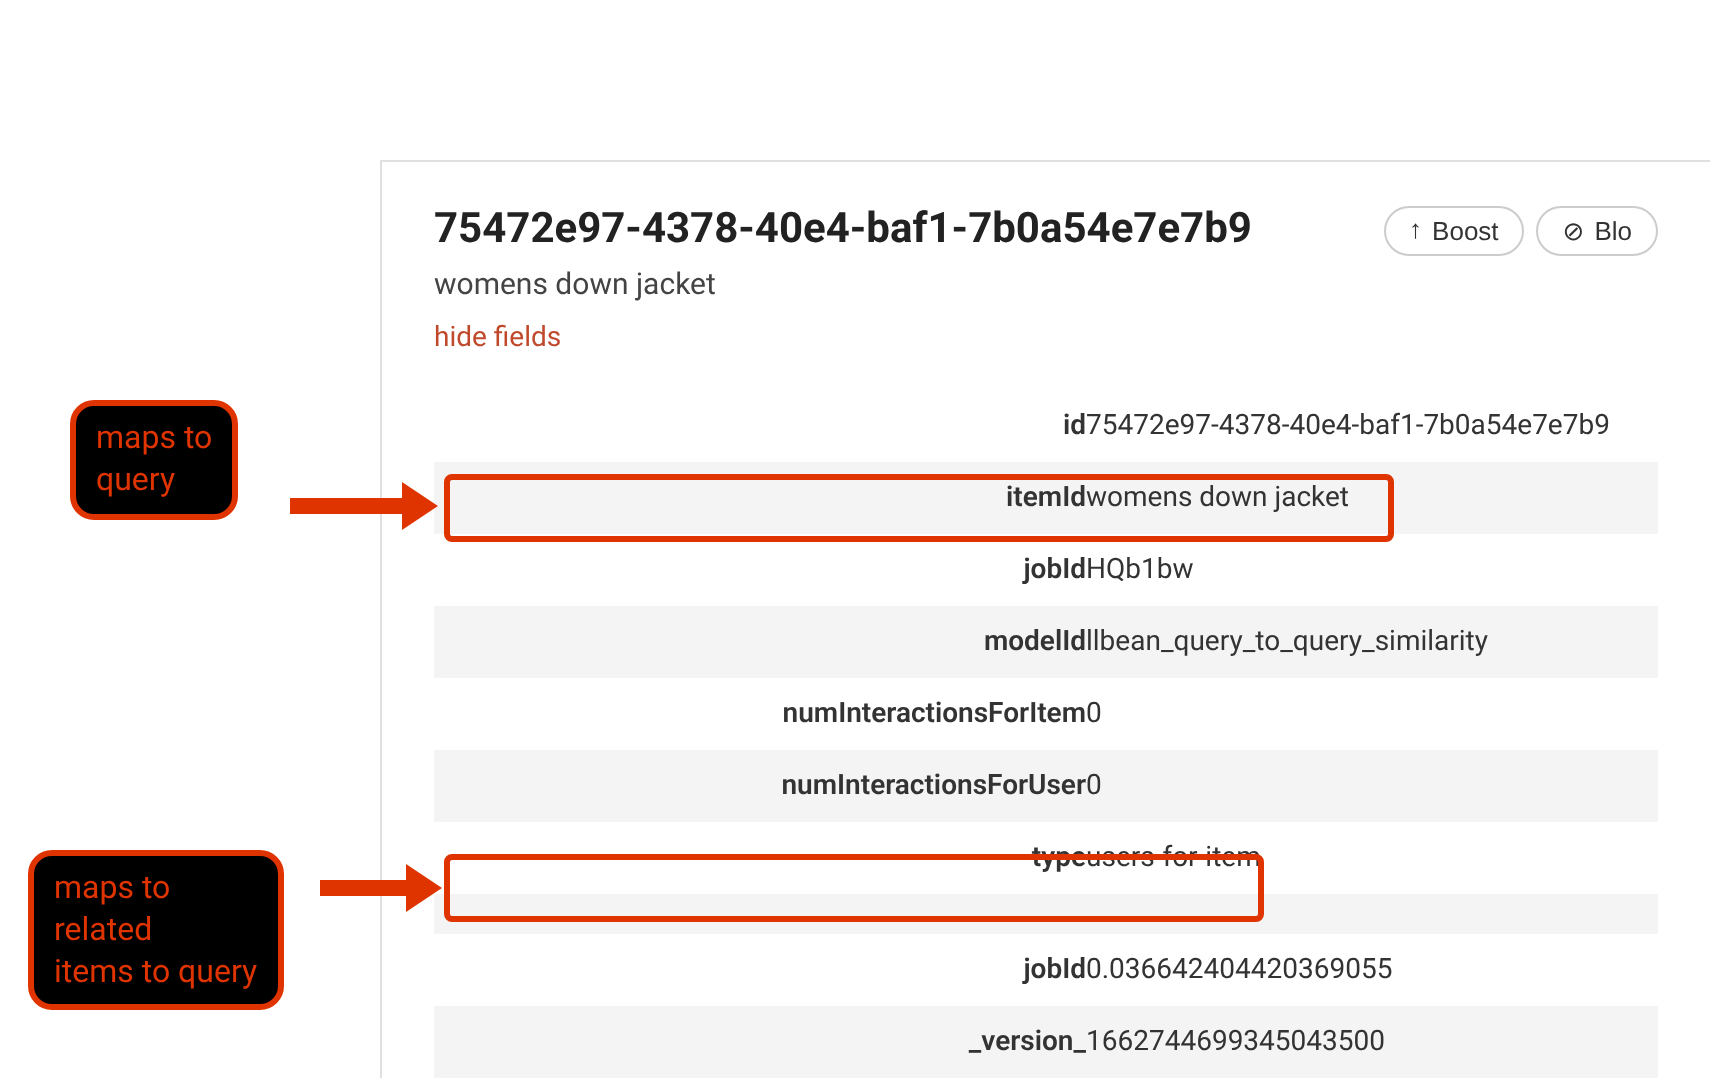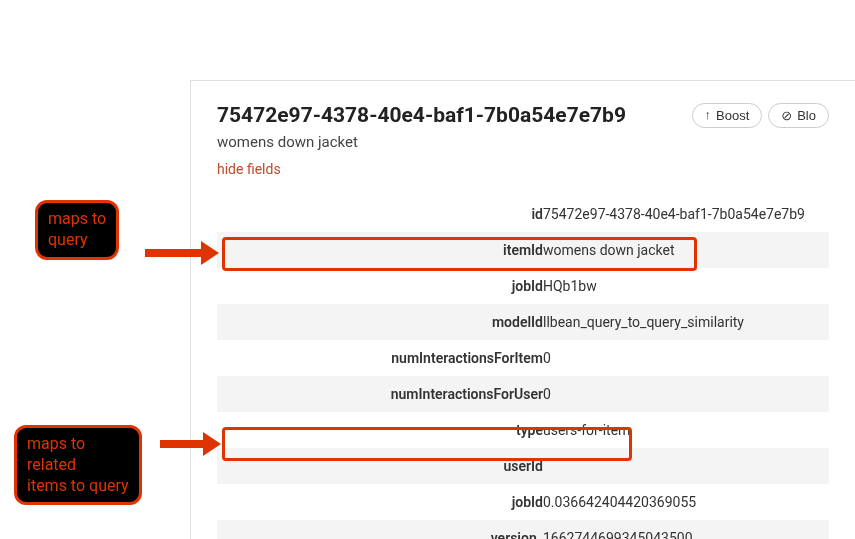--- a/index.html
+++ b/index.html
@@ -115,21 +115,20 @@
     </div>
     <div class="field-row">
       <div class="field-key">numInteractionsForUser</div>
       <div class="field-val">0</div>
     </div>
     <div class="field-row">
       <div class="field-key">type</div>
       <div class="field-val">users-for-item</div>
     </div>
     <div class="field-row">
-      <div class="field-key">userId</div>
     </div>
     <div class="field-row">
       <div class="field-key">jobId</div>
       <div class="field-val">0.036642404420369055</div>
     </div>
     <div class="field-row">
       <div class="field-key">_version_</div>
       <div class="field-val">1662744699345043500</div>
     </div>
   </div>

